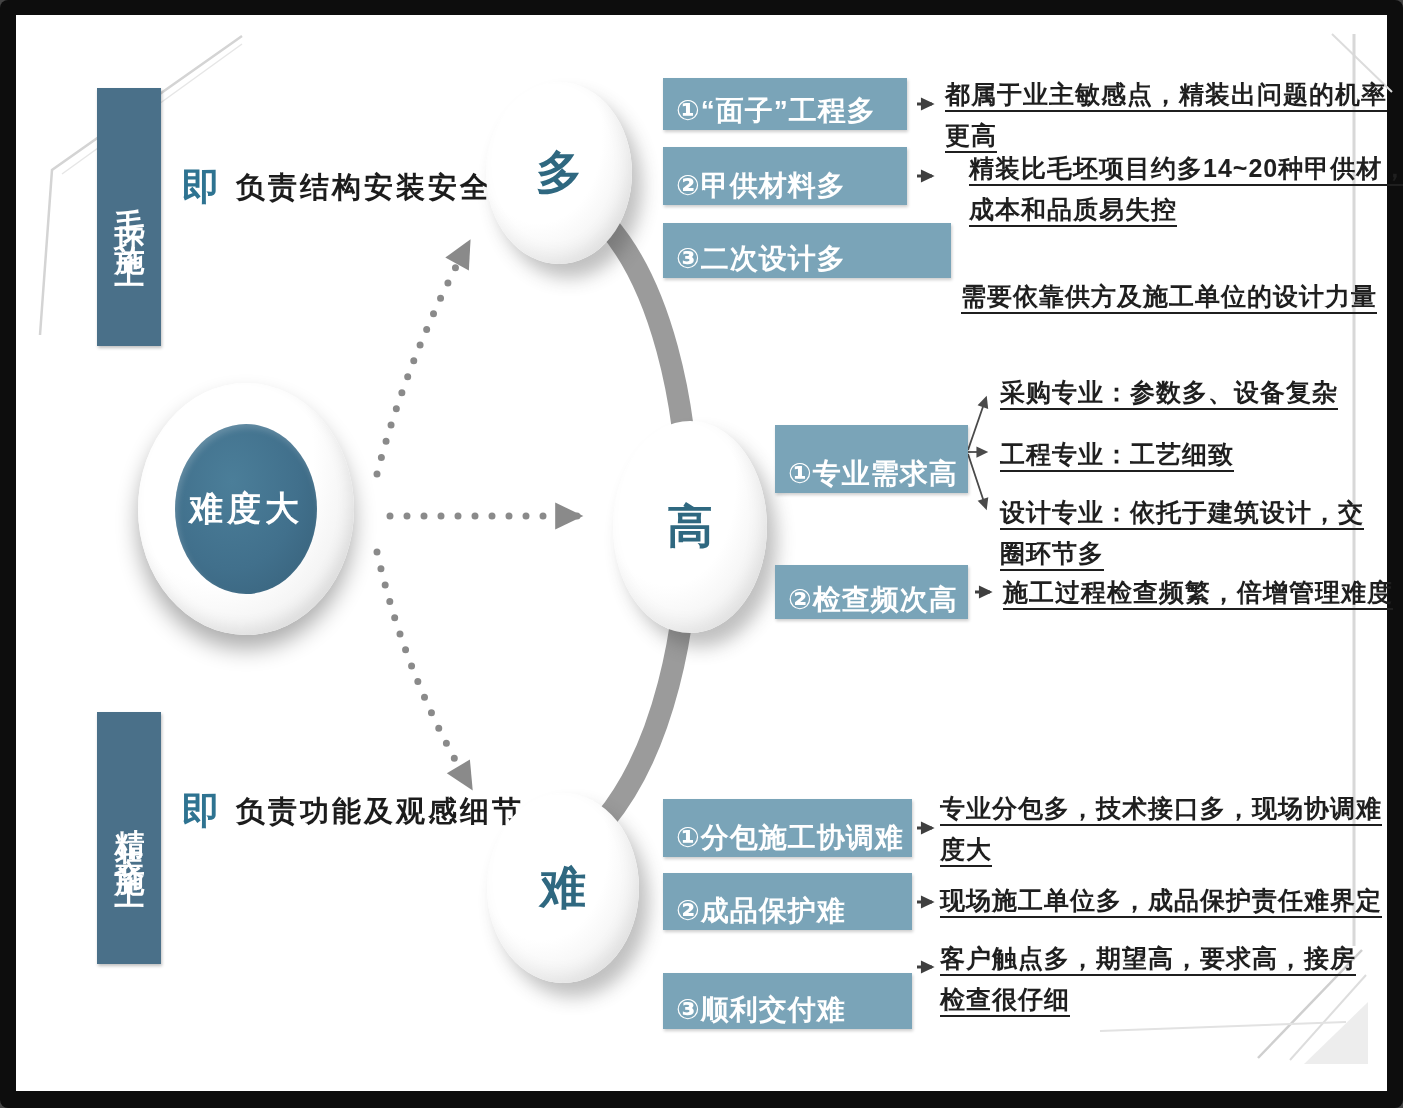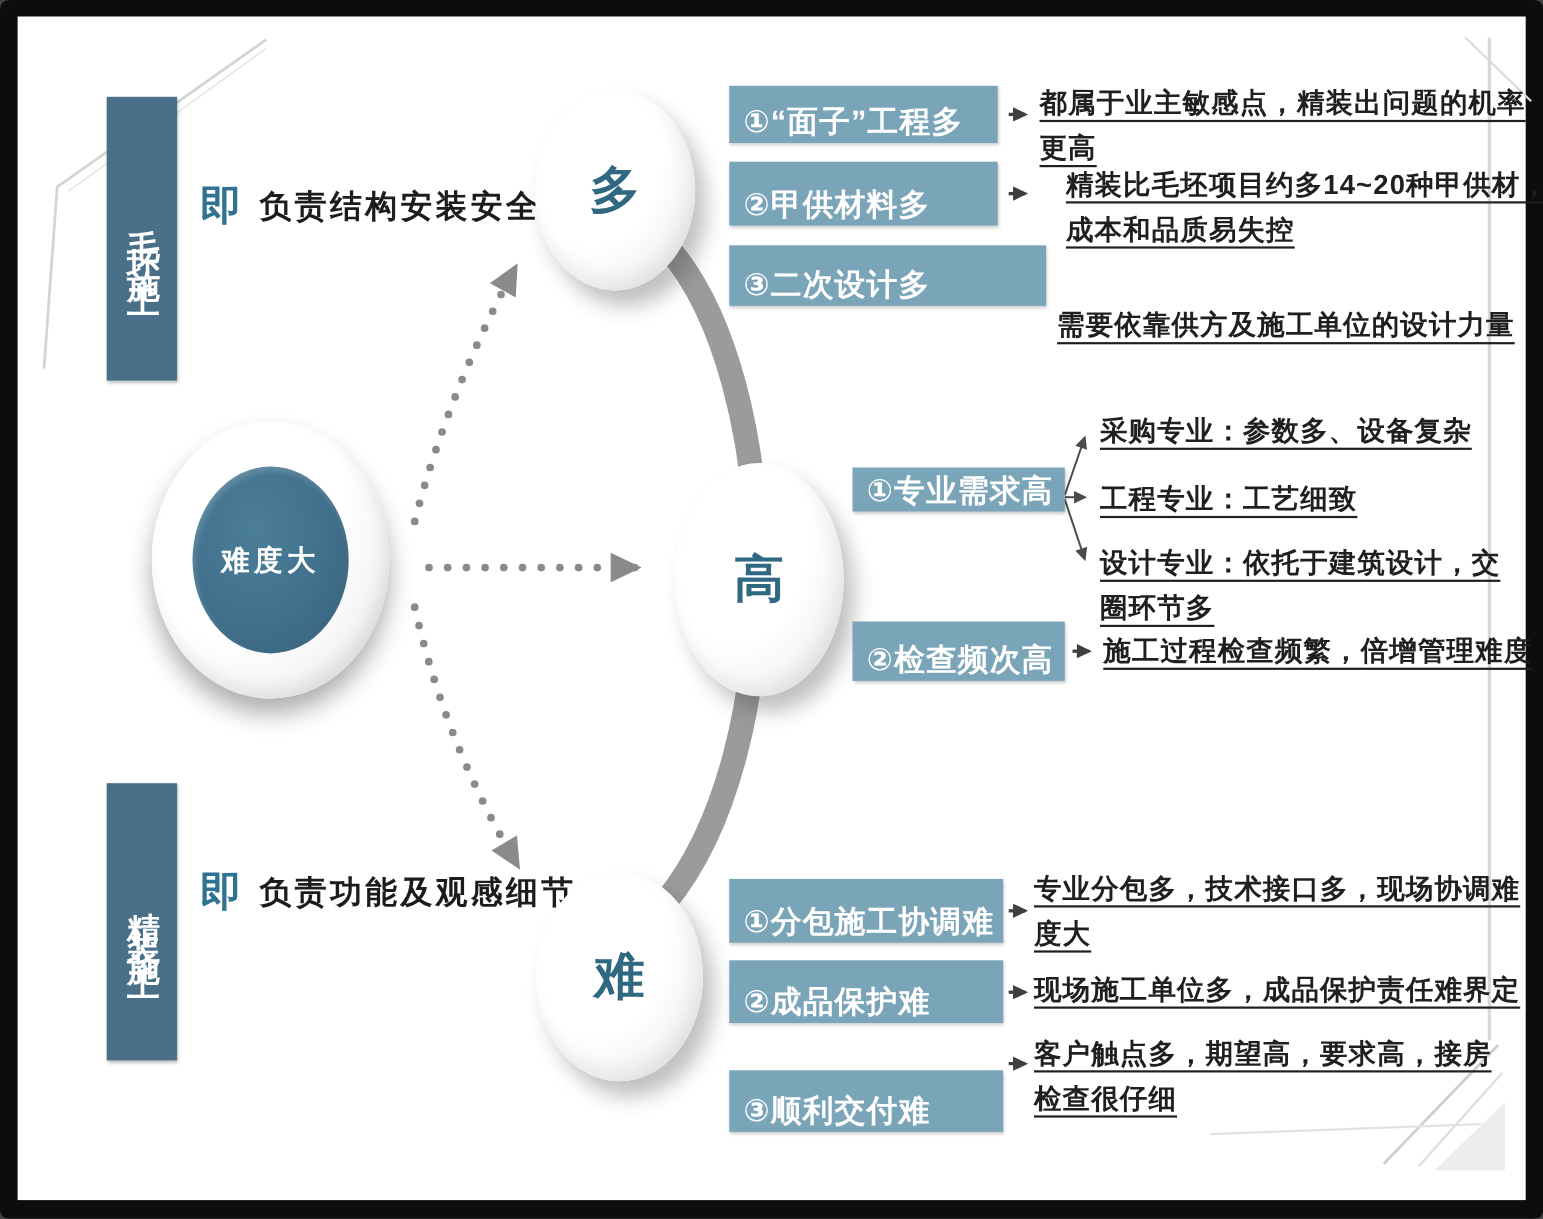--- a/index.html
+++ b/index.html
@@ -34,21 +34,21 @@
     background:radial-gradient(ellipse at 36% 30%, #ffffff 50%, #f3f3f3 72%, #e2e2e2 90%, #d9d9d9 100%);
     box-shadow:0 14px 22px rgba(0,0,0,.32), inset -5px -9px 14px rgba(0,0,0,.07);
     display:flex; align-items:center; justify-content:center;
   }
   .hub-inner {
     width:142px; height:170px; border-radius:50%;
     background:radial-gradient(ellipse at 40% 34%, #4b7e99 0%, #41708C 55%, #365f78 100%);
     display:flex; align-items:center; justify-content:center;
     box-shadow: inset 2px 4px 6px rgba(255,255,255,.18);
   }
-  .hub-label { color:#fff; font-size:26px; font-weight:bold; letter-spacing:4px; white-space:nowrap; }
+  .hub-label { color:#fff; font-size:34px; font-weight:bold; letter-spacing:4px; white-space:nowrap; }
 
   
   .node {
     position:absolute; border-radius:50%;
     background:radial-gradient(ellipse at 36% 30%, #ffffff 48%, #f5f5f5 68%, #e7e7e7 85%, #d8d8d8 100%);
     box-shadow:10px 14px 18px rgba(60,60,60,.32), inset -6px -10px 16px rgba(0,0,0,.05);
     display:flex; align-items:center; justify-content:center;
   }
   .node-label { color:#2F6880; font-size:46px; font-weight:bold; }
 
@@ -174,21 +174,21 @@
     <div class="dline">成本和品质易失控</div>
   </div>
 
   <div class="tbox" style="left:663px; top:223px; width:288px; height:55px;">
     <span>③二次设计多</span>
   </div>
   <div class="desc" style="left:961px; top:232px;margin-top:44px;">
     <div class="dline">需要依靠供方及施工单位的设计力量</div>
   </div>
 
-  <div class="tbox" style="left:775px; top:425px; width:193px; height:40px;">
+  <div class="tbox" style="left:775px; top:425px; width:193px; height:68px;">
     <span>①专业需求高</span>
   </div>
   <div class="desc" style="left:1000px; top:372px;">
     <div class="dline">采购专业：参数多、设备复杂</div>
   </div>
   <div class="desc" style="left:1000px; top:434px;">
     <div class="dline">工程专业：工艺细致</div>
   </div>
   <div class="desc" style="left:1000px; top:492px;">
     <div class="dline">设计专业：依托于建筑设计，交</div>

